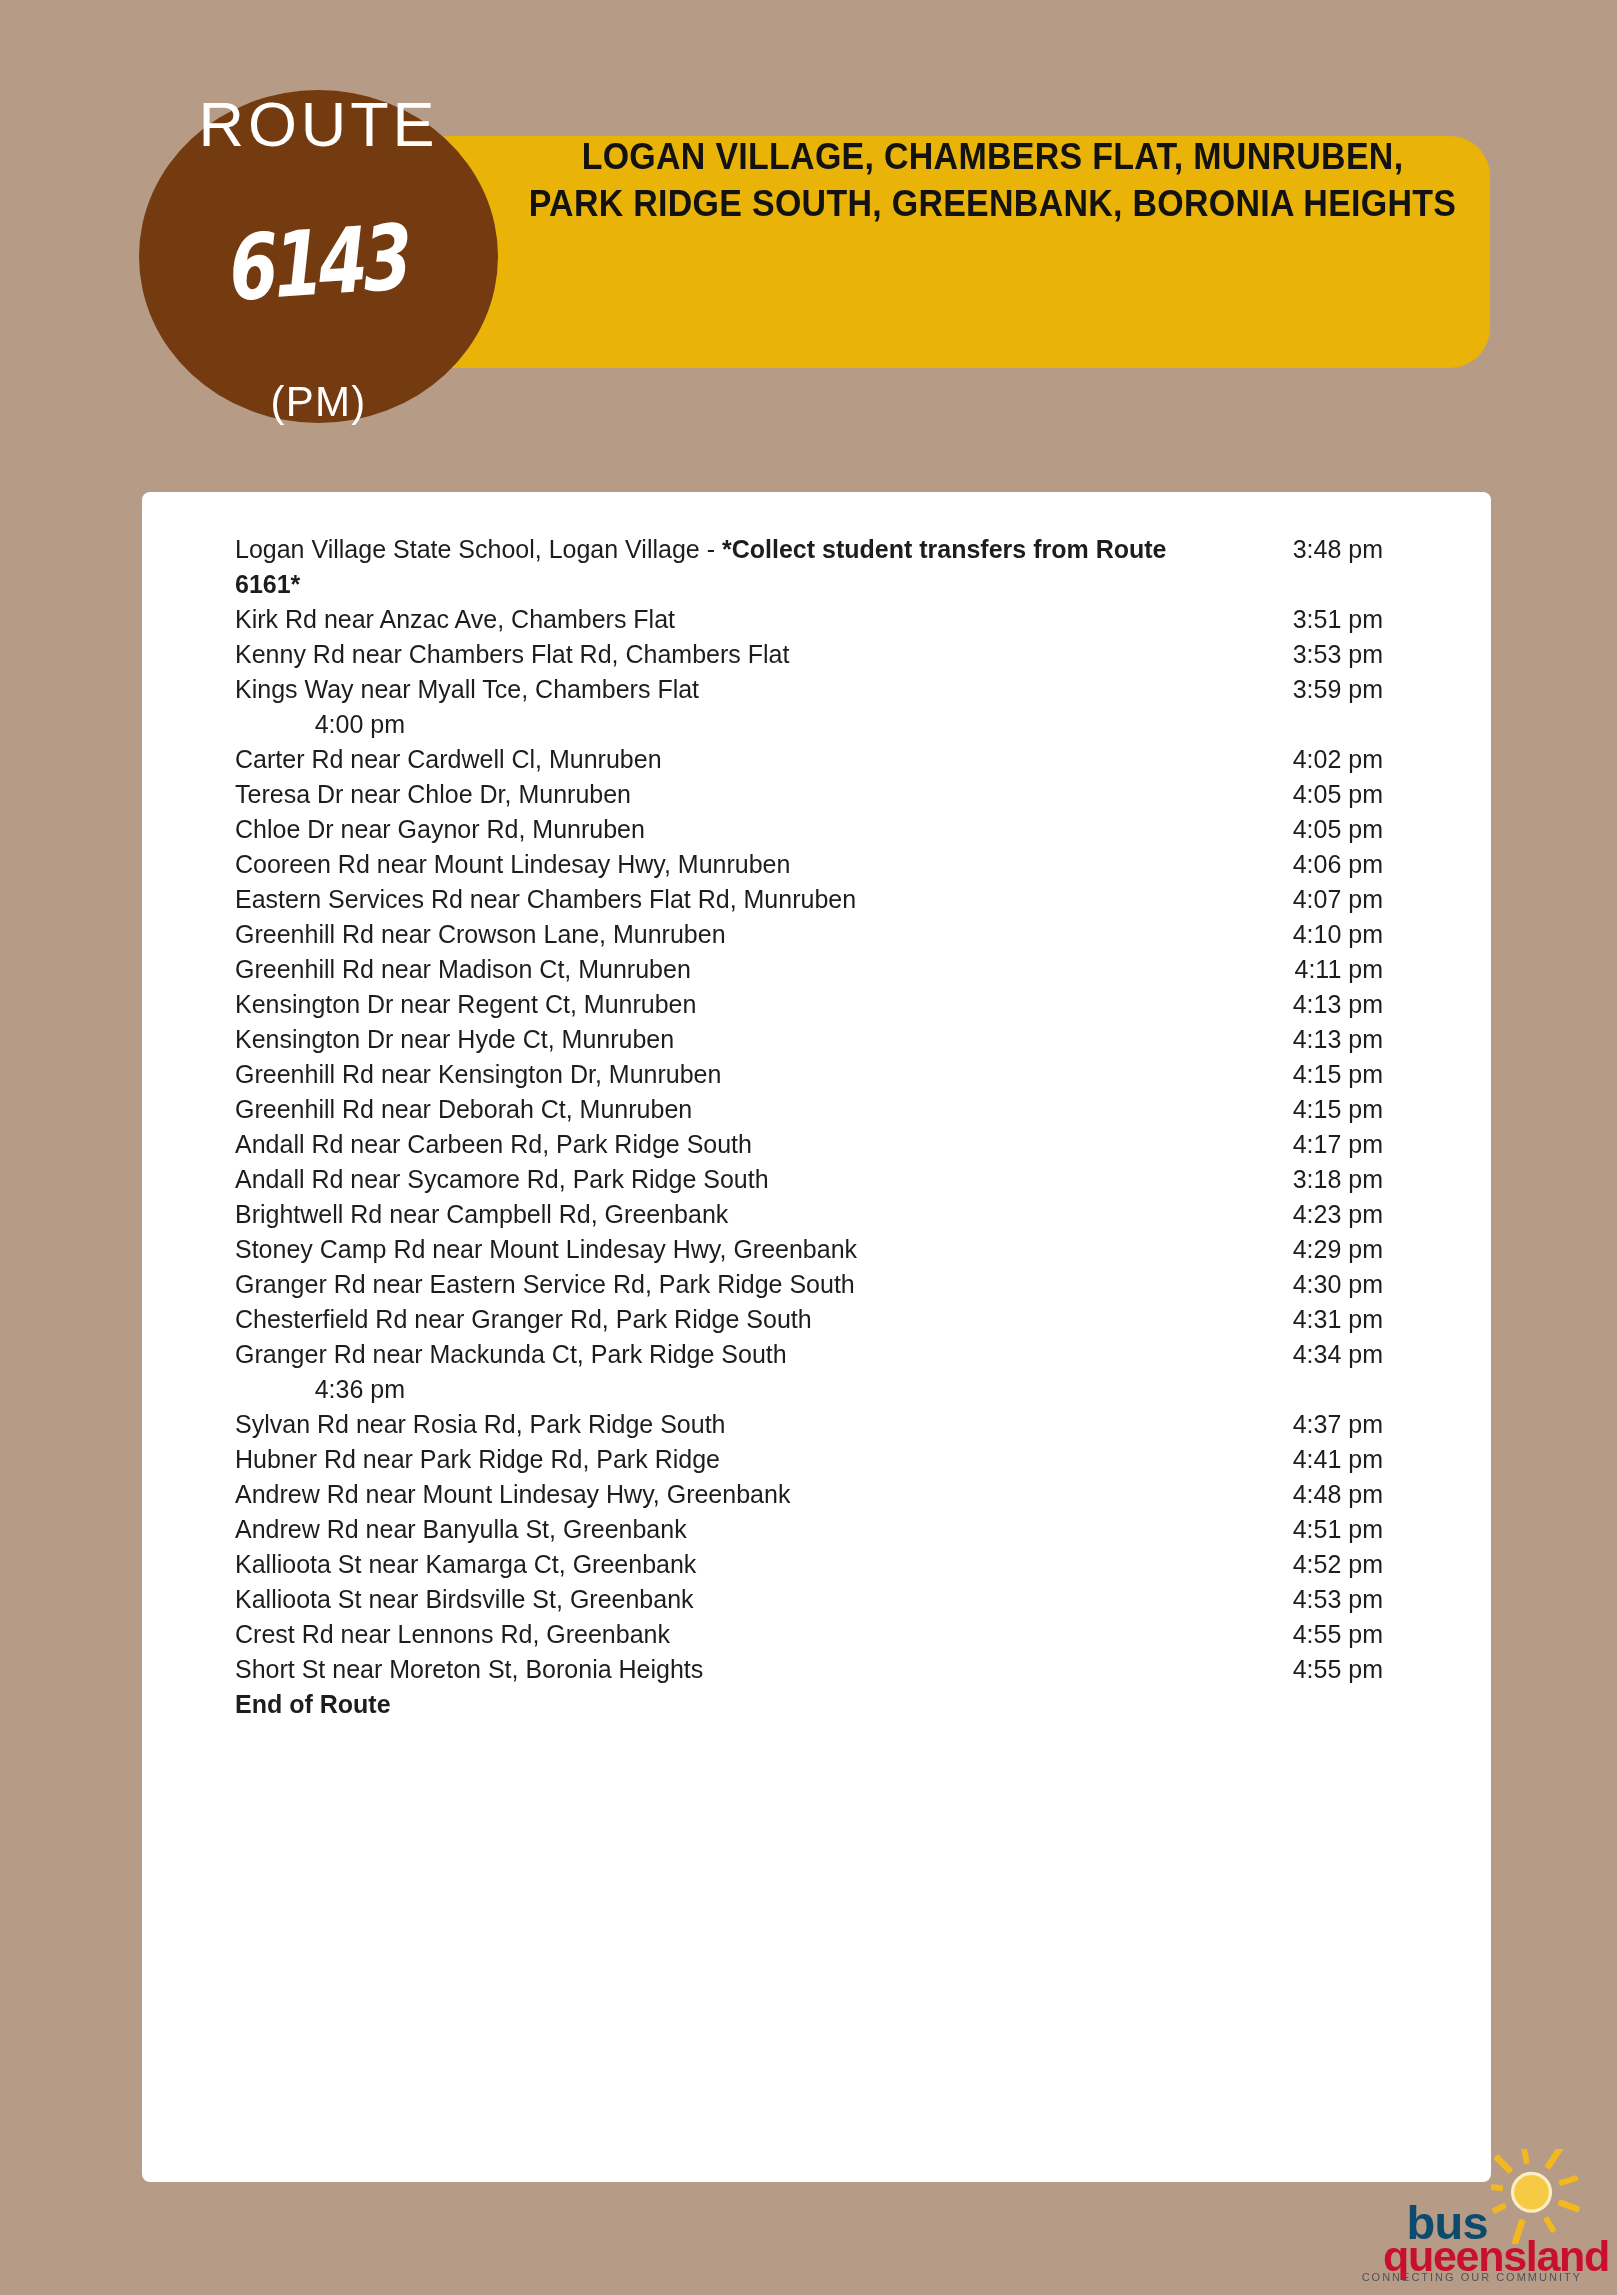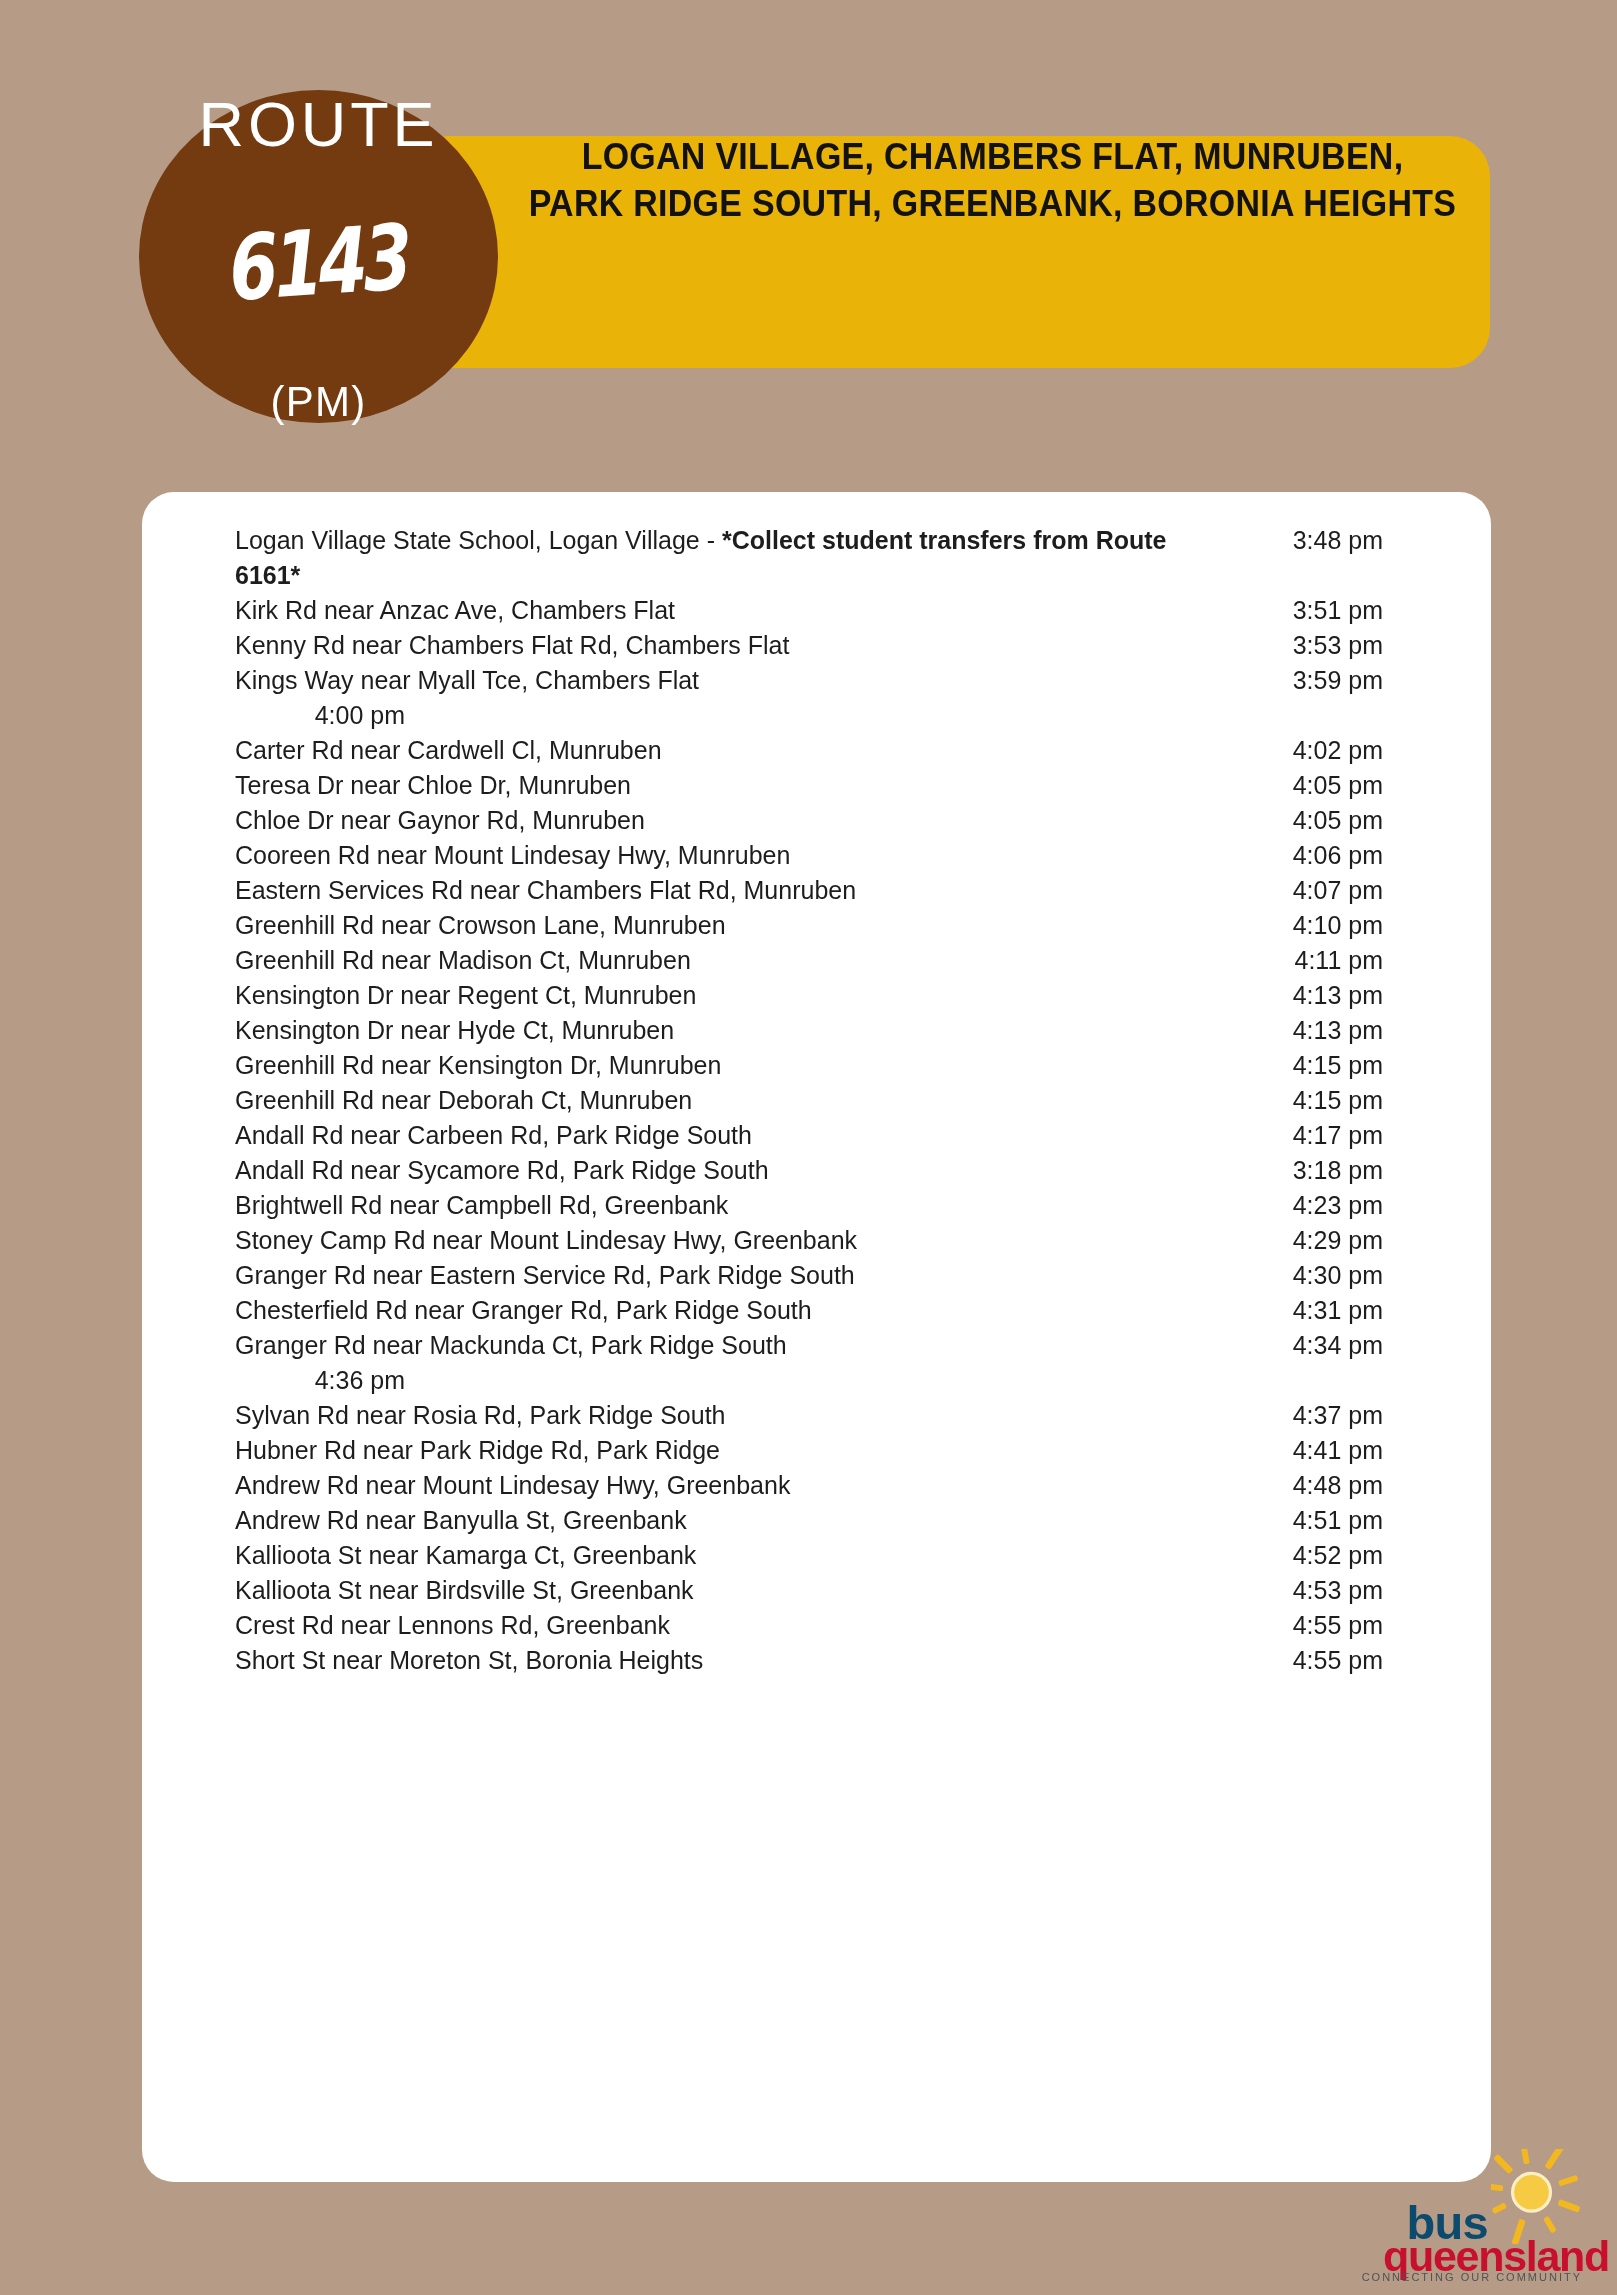--- a/index.html
+++ b/index.html
@@ -36,22 +36,22 @@
     display:flex;align-items:flex-start;box-sizing:border-box;padding-left:87px;
   }
   .header-title{
     flex:1;text-align:center;color:#121212;
     font-weight:700;font-size:35px;line-height:44px;letter-spacing:0.3px;
     transform:scale(.97,1.06);
   }
   
   .main-card{
     position:absolute;left:142px;top:492px;width:1349px;height:1690px;
-    background:#ffffff;border-radius:32px;z-index:1;
-    box-sizing:border-box;padding:31px 108px 0 93px;
+    background:#ffffff;border-radius:8px;z-index:1;
+    box-sizing:border-box;padding:40px 108px 0 93px;
   }
   .row{
     display:flex;align-items:flex-start;justify-content:space-between;
     font-size:25px;line-height:35px;color:#1d1d1f;
   }
   .stop{max-width:946px;}
   .stop b{font-weight:700;}
   .time{width:170px;text-align:right;white-space:nowrap;}
   .end-row{
     font-size:25px;line-height:35px;color:#1d1d1f;font-weight:700;
@@ -241,20 +241,21 @@
   <div class="row">
     <div class="stop"><span class="nm">Crest Rd near Lennons Rd, Greenbank</span><b class="nb"></b></div>
     <div class="time">4:55 pm</div>
   </div>
 
   <div class="row">
     <div class="stop"><span class="nm">Short St near Moreton St, Boronia Heights</span><b class="nb"></b></div>
     <div class="time">4:55 pm</div>
   </div>
 </div>
+  <div class="end-row">End of Route</div>
 </div>
 
 <svg class="logo-sun" width="98" height="95" viewBox="0 0 150 145">
   <g>
     <rect x="58" y="-4" width="9" height="26" rx="3" transform="rotate(-10 62 66)" fill="#f3b81f"></rect>
     <rect x="57" y="-18" width="10" height="40" rx="3" transform="rotate(33 62 66)" fill="#f3b81f"></rect>
     <rect x="58" y="-8" width="9" height="30" rx="3" transform="rotate(72 62 66)" fill="#f3b81f"></rect>
     <rect x="57" y="-12" width="10" height="34" rx="3" transform="rotate(110 62 66)" fill="#f3b81f"></rect>
     <rect x="58" y="-4" width="9" height="26" rx="3" transform="rotate(150 62 66)" fill="#f3b81f"></rect>
     <rect x="57" y="-18" width="10" height="40" rx="3" transform="rotate(198 62 66)" fill="#f3b81f"></rect>

